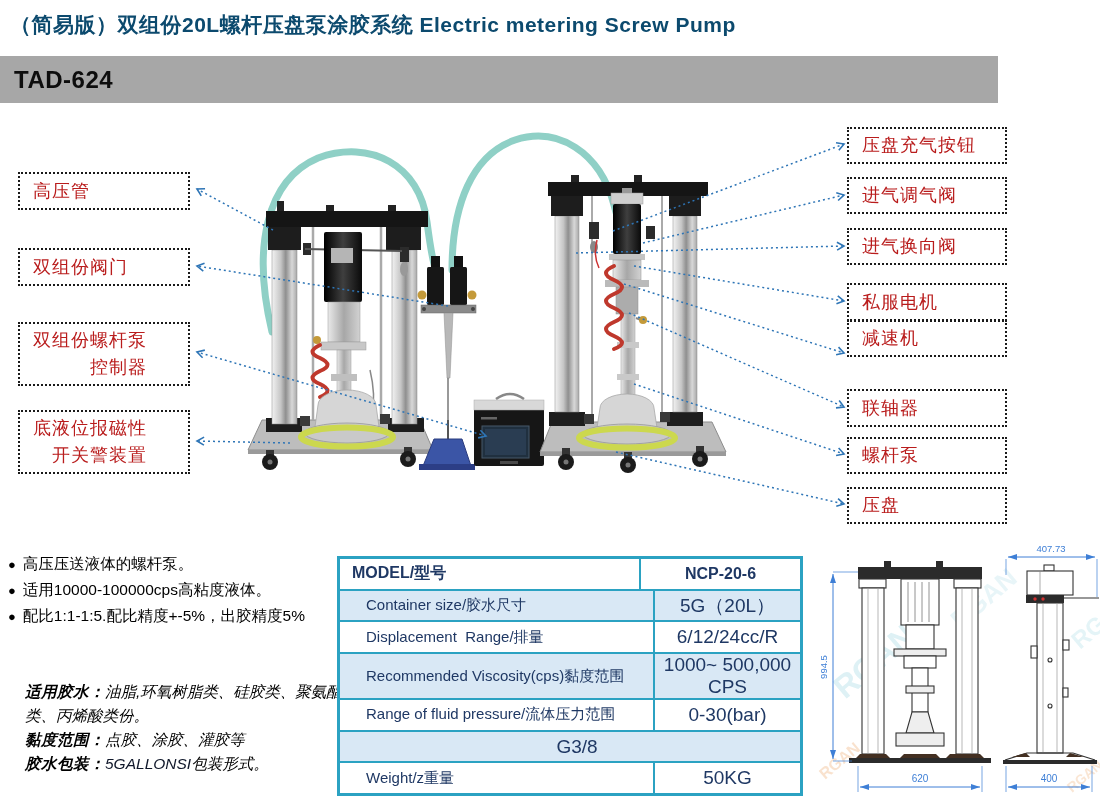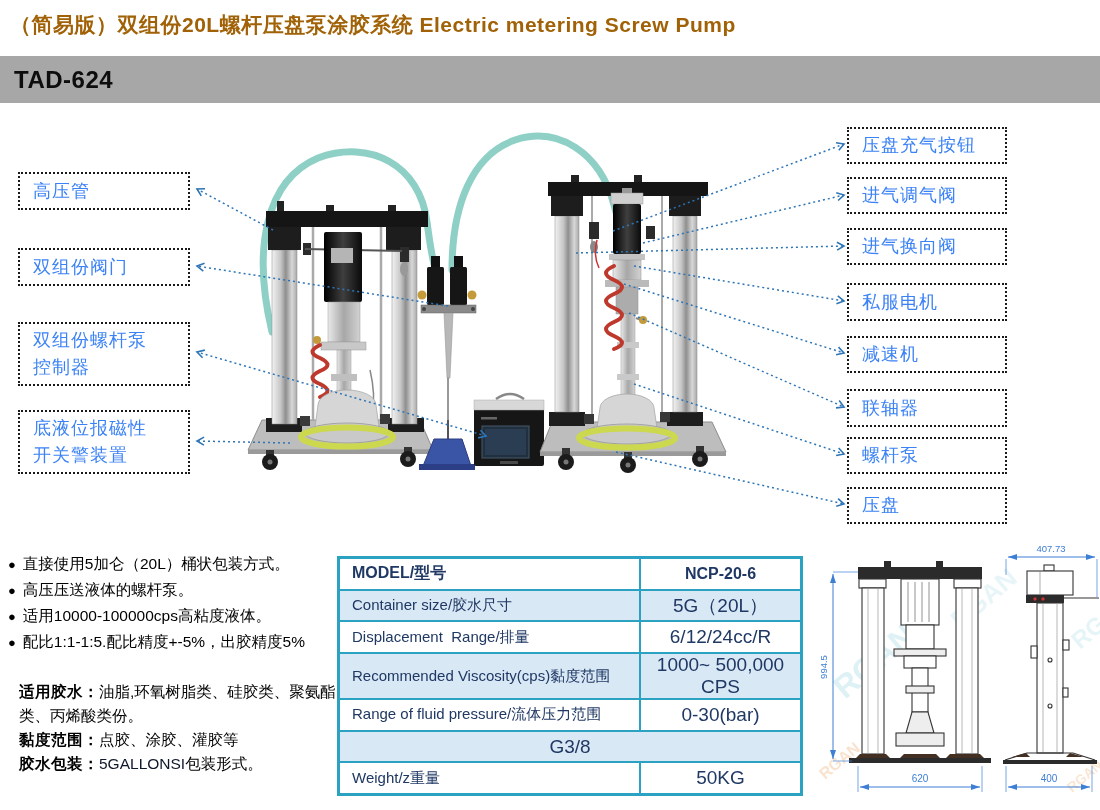--- a/index.html
+++ b/index.html
@@ -3,55 +3,55 @@
 <meta charset="utf-8">
 <style>
   html,body{margin:0;padding:0;background:#e9e9e9;}
   .page{
     position:relative;width:1100px;height:810px;background:#ffffff;overflow:hidden;
     font-family:"Liberation Sans","DejaVu Sans",sans-serif;
     -webkit-font-smoothing:antialiased;
   }
   .main-title{
     position:absolute;left:10px;top:11px;font-size:21px;font-weight:bold;
-    color:#a16207;letter-spacing:0.5px;white-space:nowrap;
+    color:#0c4a6e;letter-spacing:0.5px;white-space:nowrap;
   }
   .model-bar{
-    position:absolute;left:0;top:56px;width:1100px;height:47px;background:#A7A7A7;
+    position:absolute;left:0;top:56px;width:998px;height:47px;background:#A7A7A7;
   }
   .model-bar .model-text{
     position:absolute;left:14px;top:0;line-height:47px;font-size:24px;font-weight:bold;color:#0d0d0d;
     letter-spacing:0.5px;
   }
   .photo-svg{position:absolute;left:0;top:105px;z-index:1;}
   .callout{
     position:absolute;z-index:2;border:2px dotted #1a1a1a;background:#fff;
     display:flex;align-items:center;box-sizing:border-box;
-    padding:2px 8px 2px 13px;font-size:18px;color:#3b82f6;letter-spacing:1px;
+    padding:2px 8px 2px 13px;font-size:18px;color:#b91c1c;letter-spacing:1px;text-align:right;
   }
   .callout .lbl{white-space:pre-line;line-height:27px;}
   .callout-left{left:18px;width:172px;}
   .callout-right{left:847px;width:160px;}
   .features{
     position:absolute;left:8px;top:551px;width:336px;font-size:15.5px;color:#000;
     line-height:25px;z-index:2;
   }
   .features .bullet-glyph{padding-right:7px;font-size:13px;}
   .info-block{
-    position:absolute;left:19px;top:680px;width:334px;font-size:15.5px;color:#000;
-    line-height:24px;z-index:2;
+    position:absolute;left:25px;top:680px;width:334px;font-size:15.5px;color:#000;
+    line-height:24px;z-index:2;font-style:italic;
   }
   .info-block b{letter-spacing:0.5px;}
   .info-block .hl{color:#0f172a;}
   .spec-table{
     position:absolute;left:337px;top:556px;width:466px;height:240px;box-sizing:border-box;
     border:3px solid #2BA2C2;display:flex;flex-direction:column;z-index:2;background:#fff;
   }
   .spec-row{flex:1;display:flex;align-items:stretch;}
-  .spec-row + .spec-row{border-top:2px solid #2BA2C2;}
+  .spec-row + .spec-row{border-top:2px solid #2BA2C2;padding-left:14px;}
   .spec-row:nth-child(even){background:#D9E8F5;}
   .spec-param{
     width:301px;box-sizing:border-box;border-right:2px solid #2BA2C2;
     display:flex;align-items:center;padding-left:12px;font-size:15px;color:#1F3864;
     white-space:pre-wrap;
   }
   .spec-value{
     flex:1;display:flex;align-items:center;justify-content:center;
     font-size:19px;color:#1F3864;text-align:center;
   }
@@ -264,35 +264,34 @@
     </div>
   <div class="callout callout-right" style="top:177px;height:37px">
       <span class="lbl">进气调气阀</span>
     </div>
   <div class="callout callout-right" style="top:228px;height:37px">
       <span class="lbl">进气换向阀</span>
     </div>
   <div class="callout callout-right" style="top:283px;height:38px">
       <span class="lbl">私服电机</span>
     </div>
-  <div class="callout callout-right" style="top:336px;height:37px">
+  <div class="callout callout-right" style="top:320px;height:37px">
       <span class="lbl">减速机</span>
     </div>
   <div class="callout callout-right" style="top:389px;height:38px">
       <span class="lbl">联轴器</span>
     </div>
   <div class="callout callout-right" style="top:437px;height:37px">
       <span class="lbl">螺杆泵</span>
     </div>
   <div class="callout callout-right" style="top:487px;height:37px">
       <span class="lbl">压盘</span>
     </div>
 
   <div class="features">
-    <div><span class="bullet-glyph">●</span><span>直接使用5加仑（20L）桶状包装方式。</span></div>
     <div><span class="bullet-glyph">●</span><span>高压压送液体的螺杆泵。</span></div>
     <div><span class="bullet-glyph">●</span><span>适用10000-100000cps高粘度液体。</span></div>
     <div><span class="bullet-glyph">●</span><span>配比1:1-1:5.配比精度+-5%，出胶精度5%</span></div>
   </div>
 
   <div class="info-block">
     <div><b>适用胶水：</b><span class="hl"></span><span>油脂,环氧树脂类、硅胶类、聚氨酯类、丙烯酸类份。</span></div>
     <div><b>黏度范围：</b><span class="hl"></span><span>点胶、涂胶、灌胶等</span></div>
     <div><b>胶水包装：</b><span class="hl">5GALLONSI</span><span>包装形式。</span></div>
   </div>

